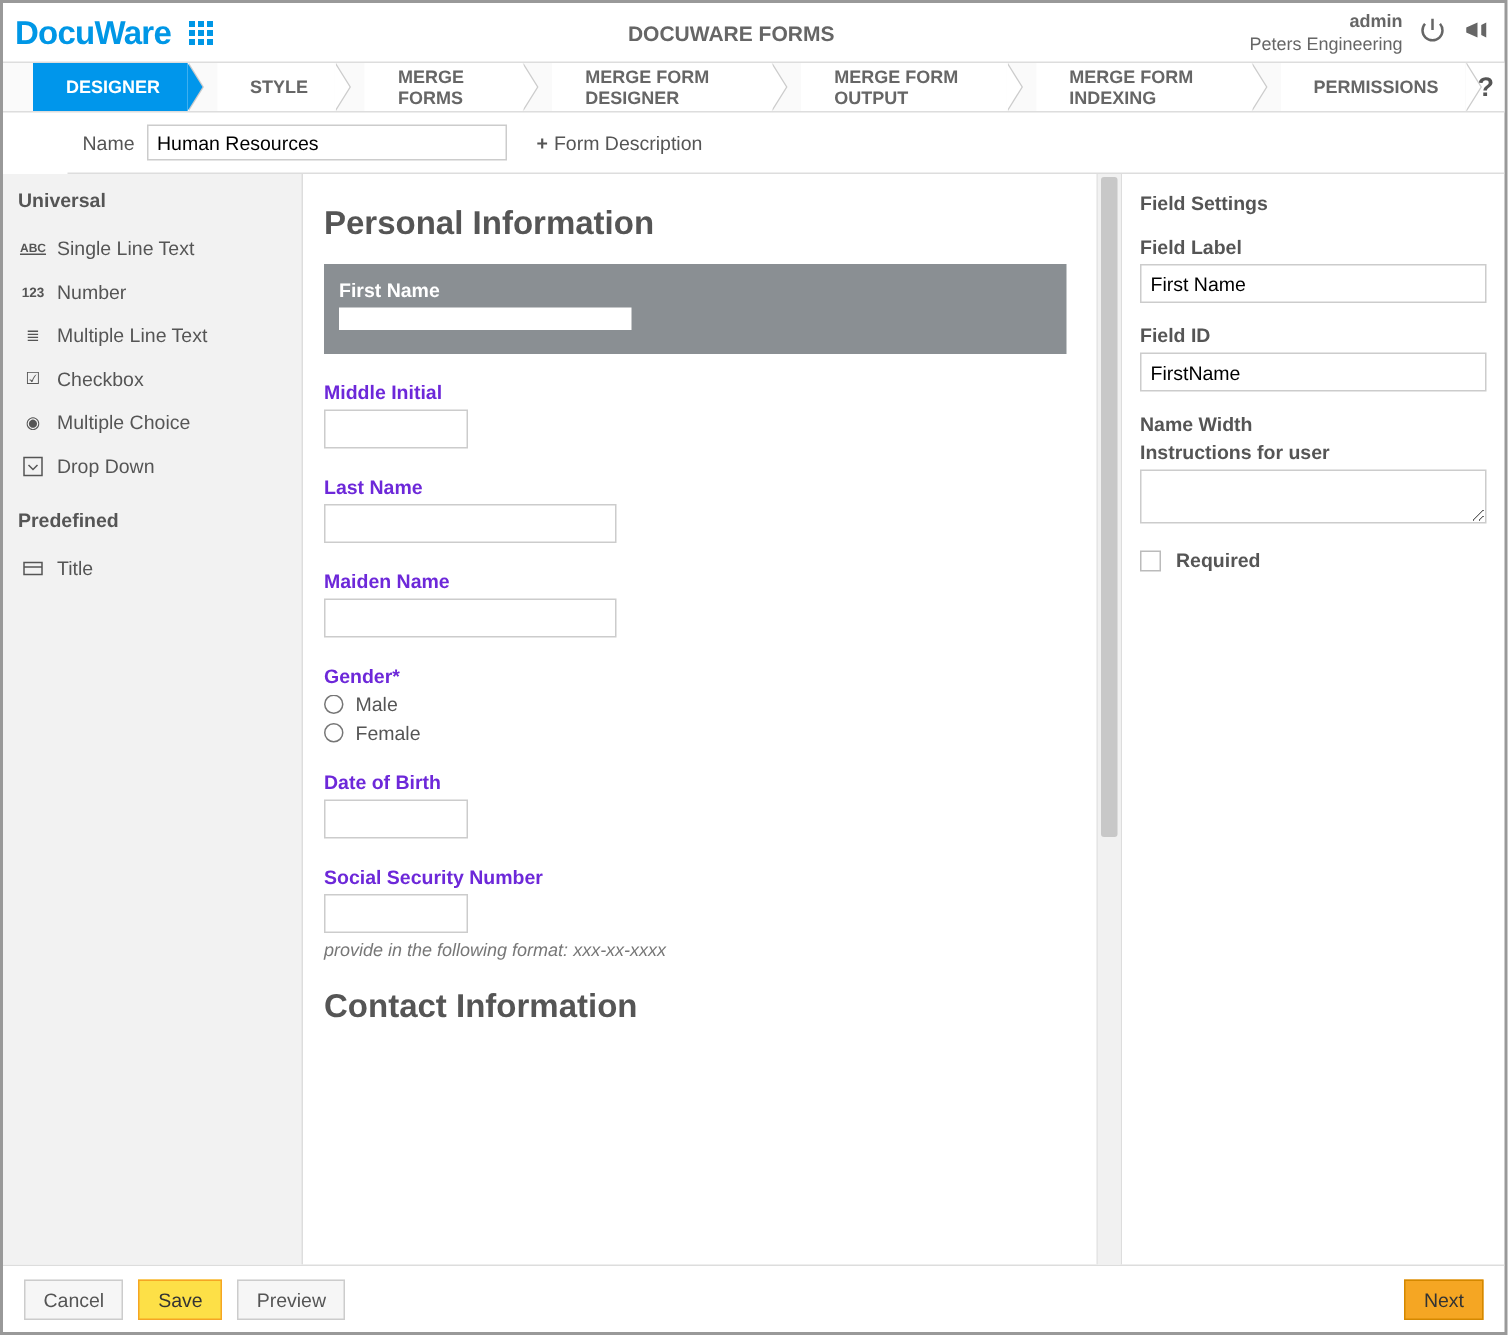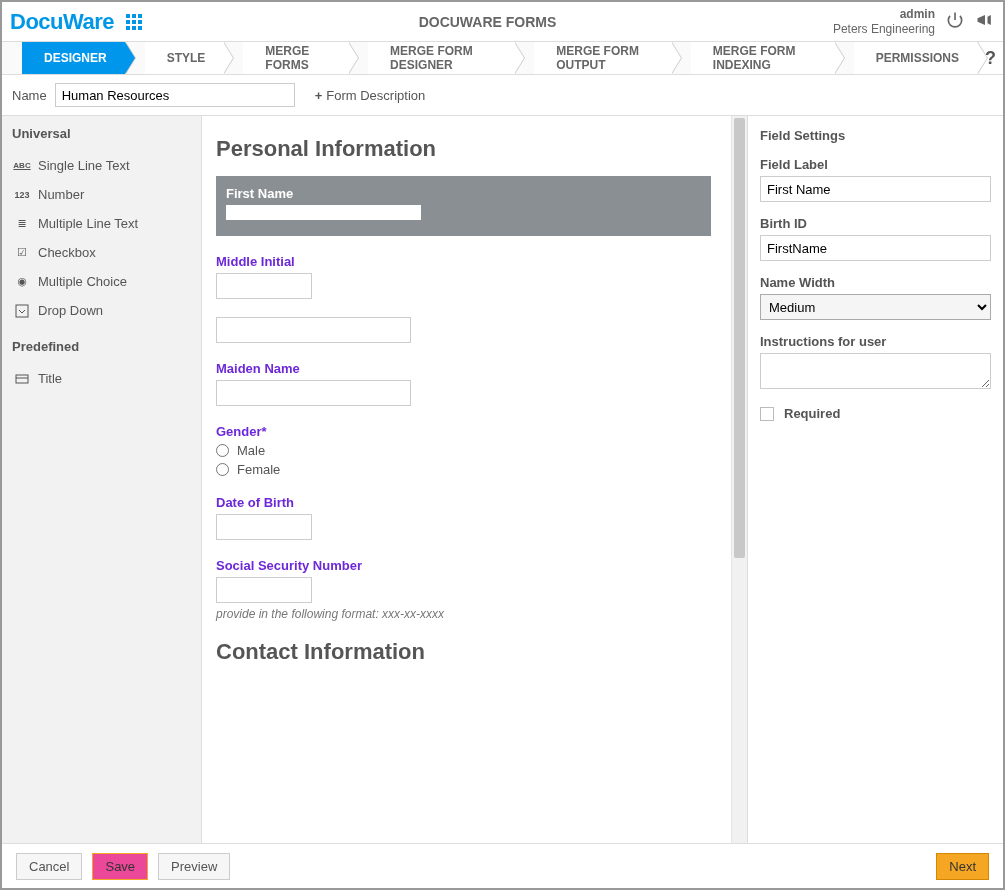--- a/index.html
+++ b/index.html
@@ -108,20 +108,21 @@
   background: #fff;
 }
 
 
 .name-row {
   display: flex;
   align-items: center;
   padding: 8px 10px;
   gap: 8px;
   border-bottom: 1px solid #ddd;
+  margin-left: 43px;
 }
 .name-row label { color: #555; font-size: 13px; }
 .name-row input {
   border: 1px solid #ccc;
   height: 24px;
   padding: 2px 6px;
   width: 240px;
   font-size: 13px;
 }
 .form-desc { color: #555; display: flex; align-items: center; gap: 4px; margin-left: 12px; cursor: pointer; }
@@ -232,21 +233,21 @@
 .btn-row { display: flex; gap: 8px; }
 .btn {
   border: 1px solid #ccc;
   background: #f6f6f6;
   padding: 5px 12px;
   font-size: 13px;
   color: #555;
   cursor: pointer;
 }
 .btn.orange { background: #f5a623; border-color: #d48800; color: #333; font-weight: 400; }
-.btn.outline-orange { border-color: #f5a623; background: #ec4899; color: #333; }
+.btn.outline-orange { border-color: #f5a623; background: #fde047; color: #333; }
 
 
 .footer {
   display: flex;
   align-items: center;
   padding: 8px 14px;
   border-top: 1px solid #ddd;
   height: 45px;
 }
 .footer .left-btns { display: flex; gap: 10px; }
@@ -359,20 +360,21 @@
         <span class="fld-label">First Name</span>
         <input type="text" class="w-med" style="">
       </div>
 
       <div class="fld">
         <span class="fld-label">Middle Initial</span>
         <input type="text" class="w-sm" style="">
       </div>
 
       <div class="fld">
+        <span class="fld-label">Last Name</span>
         <input type="text" class="w-med" style="">
       </div>
 
       <div class="fld">
         <span class="fld-label">Maiden Name</span>
         <input type="text" class="w-med" style="">
       </div>
 
       <div class="fld">
         <span class="fld-label">Gender*</span>
@@ -403,27 +405,24 @@
       <div class="thumb"></div>
     </div>
   </div>
 
   <div class="settings">
     <h4>Field Settings</h4>
 
     <span class="set-lbl">Field Label</span>
     <input type="text" value="First Name" style="">
 
-    <span class="set-lbl">Birth ID</span>
+    <span class="set-lbl">Field ID</span>
     <input type="text" value="FirstName" style="">
 
     <span class="set-lbl">Name Width</span>
-    <select>
-      <option>Medium</option>
-    </select>
 
     <span class="set-lbl">Instructions for user</span>
     <textarea style=""></textarea>
 
     <div class="req-row">
       <span class="chk"></span>
       <span>Required</span>
     </div>
 
   </div>

